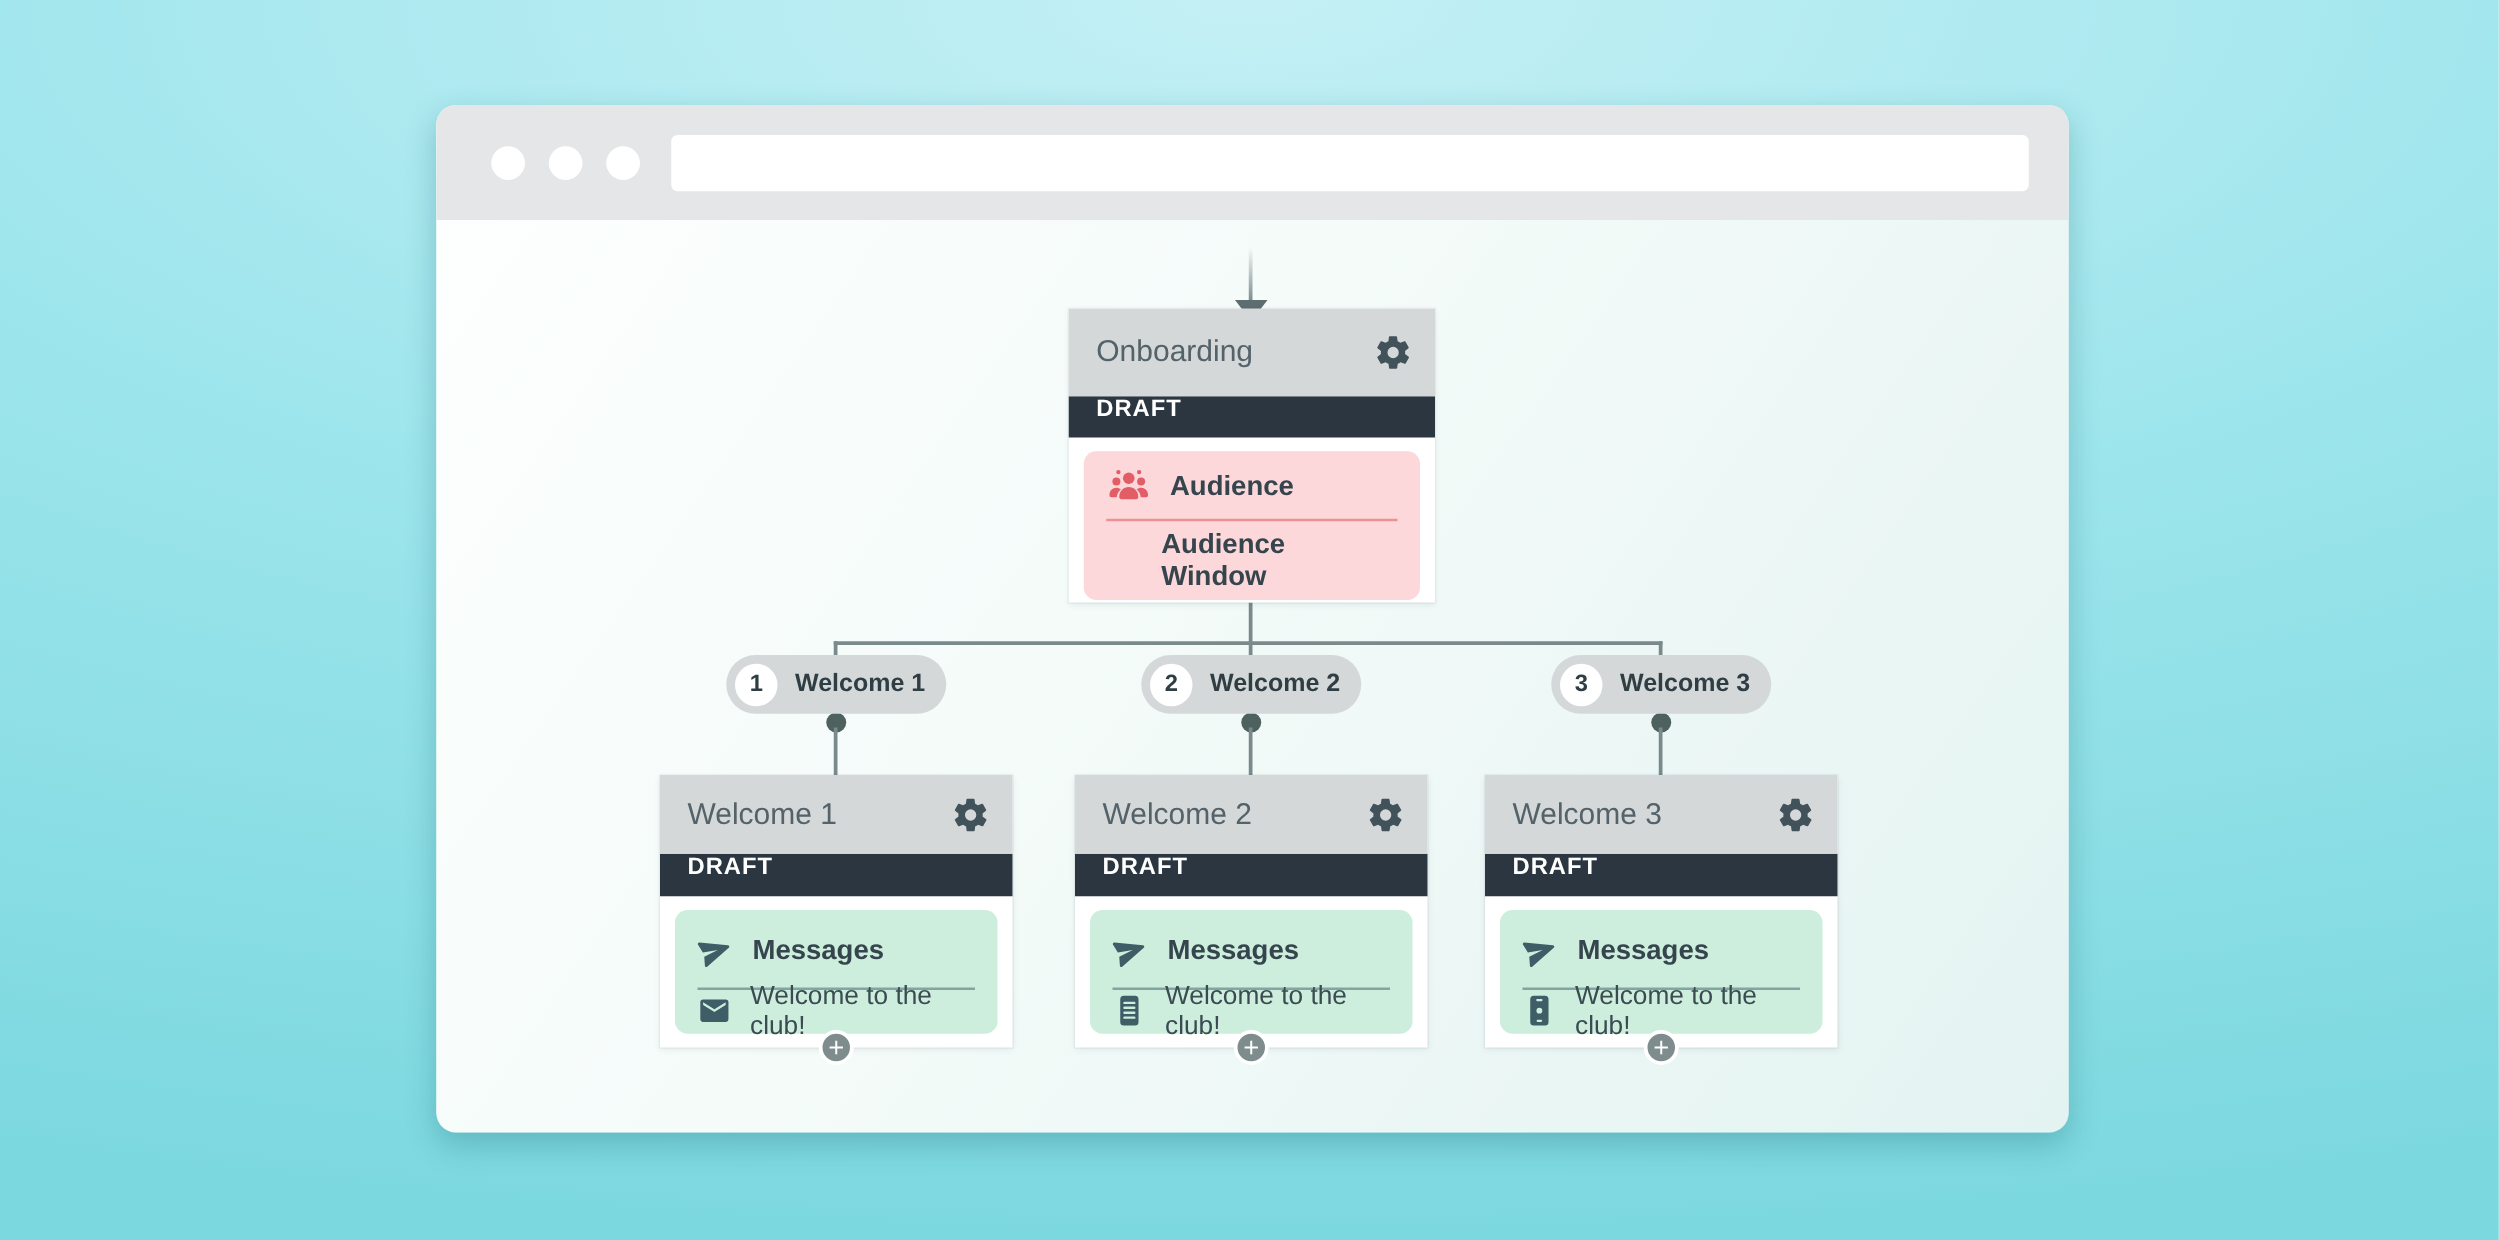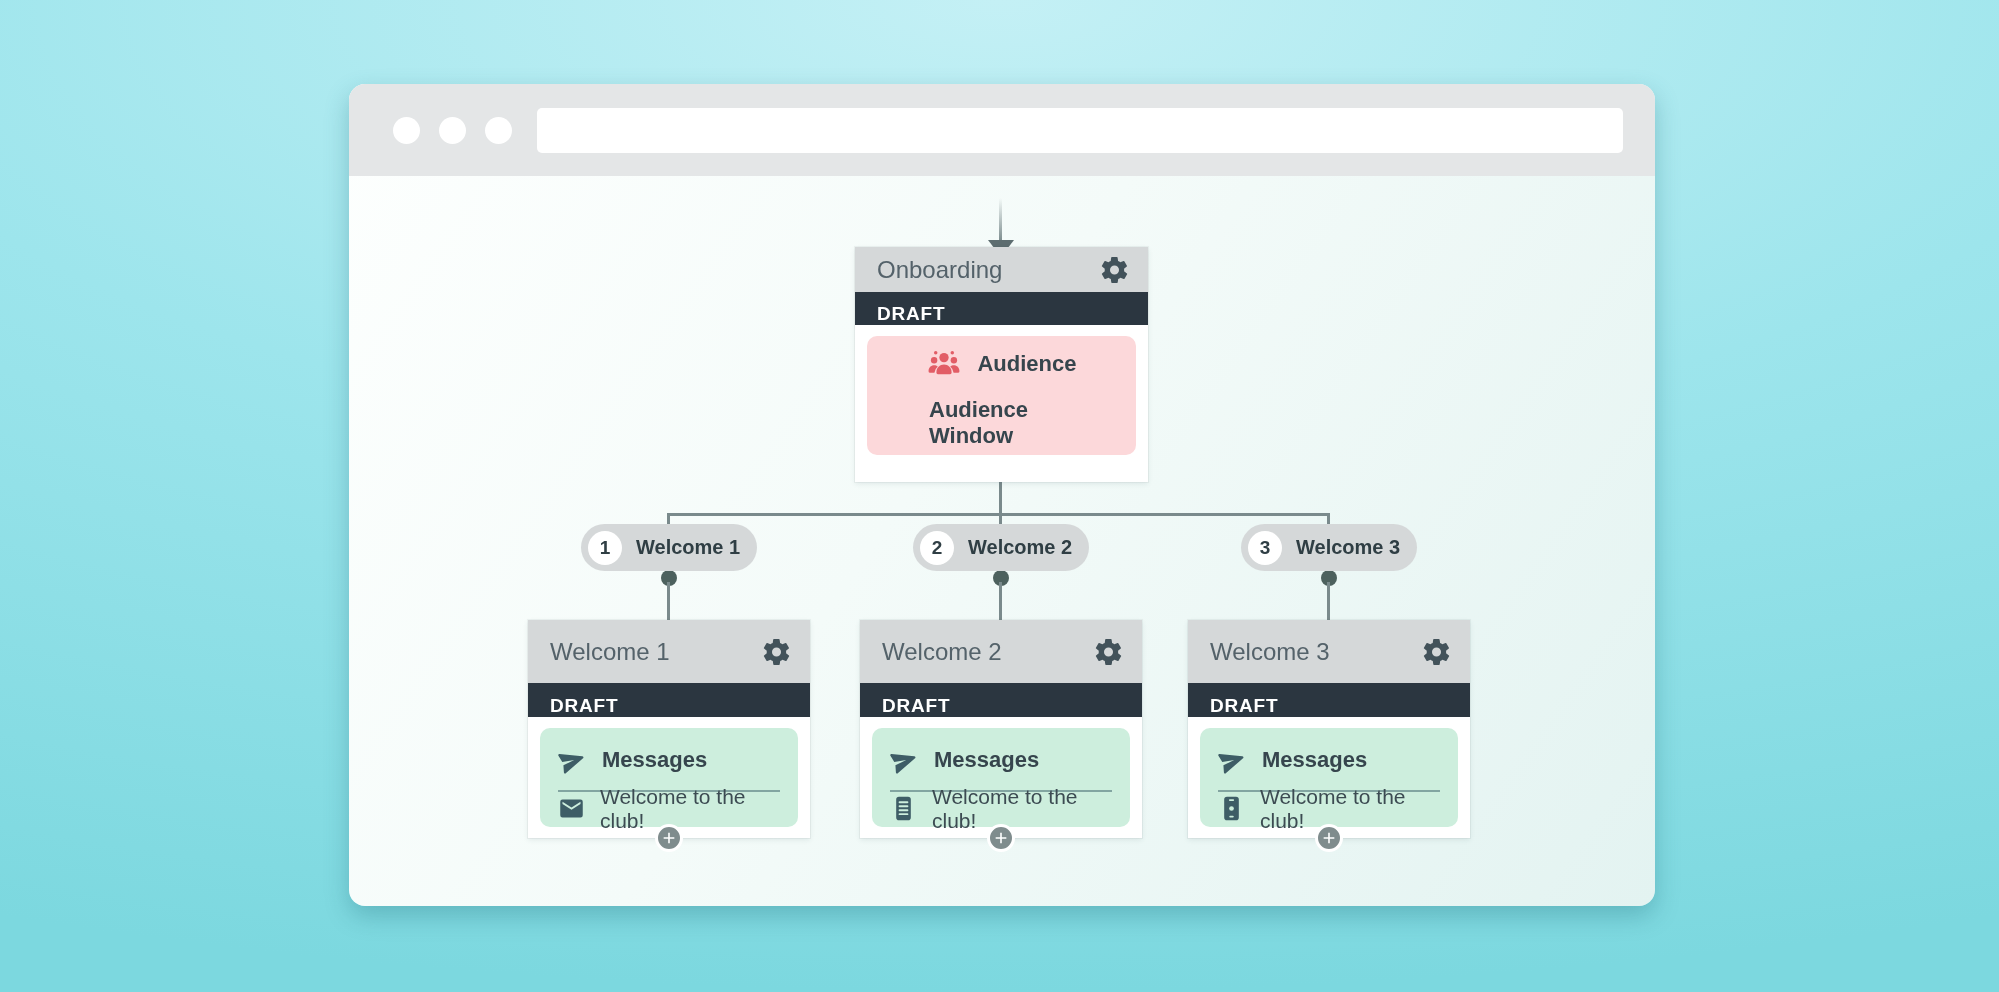--- a/index.html
+++ b/index.html
@@ -49,30 +49,30 @@
 
   
   .card{
     position:absolute;background:#ffffff;
     box-shadow:0 0 0 1px rgba(60,80,90,.06), 0 2px 5px rgba(50,80,90,.10);
   }
   .onboarding{left:506px;top:71px;width:293px;height:235px;}
   .welcome{top:444px;width:282px;height:218px;}
   .welcome.w1{left:179px;} .welcome.w2{left:511px;} .welcome.w3{left:839px;}
   .card-header{position:relative;background:var(--card-header);display:flex;align-items:center;padding:0 22px;}
-  .onboarding .card-header{height:45px;text-align:right;} .welcome .card-header{height:63px;}
+  .onboarding .card-header{height:70px;text-align:right;} .welcome .card-header{height:63px;}
   .card-title{font-size:24px;color:var(--title-ink);}
   .gear-btn{position:absolute;right:18px;top:50%;transform:translateY(-50%);width:31px;height:31px;border:none;background:transparent;cursor:pointer;color:#42525a;padding:0;}
   .gear-btn svg{width:31px;height:31px;display:block;}
-  .status-bar{background:var(--draft-bg);color:#ffffff;font-weight:bold;letter-spacing:.8px;display:flex;align-items:flex-end;padding:0 22px;}
+  .status-bar{background:var(--draft-bg);color:#ffffff;font-weight:bold;letter-spacing:.8px;display:flex;align-items:flex-start;padding:0 22px;}
   .onboarding .status-bar{height:33px;font-size:19px;}
   .welcome .status-bar{height:34px;font-size:19px;}
   .card-body{padding:11px 12px;}
   .section{border-radius:10px;padding:0 18px;display:flex;flex-direction:column;justify-content:center;}
-  .audience-section{background:var(--audience-bg);height:119px;align-items:center;}
+  .audience-section{background:var(--audience-bg);height:119px;}
   .messages-section{background:var(--message-bg);height:99px;}
   .sec-row{display:flex;align-items:center;gap:15px;}
   .audience-section .row-label{height:53px;}
   .audience-section .row-detail{height:62px;}
   .messages-section .row-label{height:60px;}
   .messages-section .row-detail{height:33px;}
   .sec-label{font-size:22px;font-weight:bold;color:var(--ink);}
   .sec-detail{font-size:21px;color:#3c4b52;}
   .audience-section .sec-detail{font-weight:bold;color:var(--ink);font-size:22px;margin-left:44px;}
   .sep-red{border-top:2px solid var(--audience-line);}

